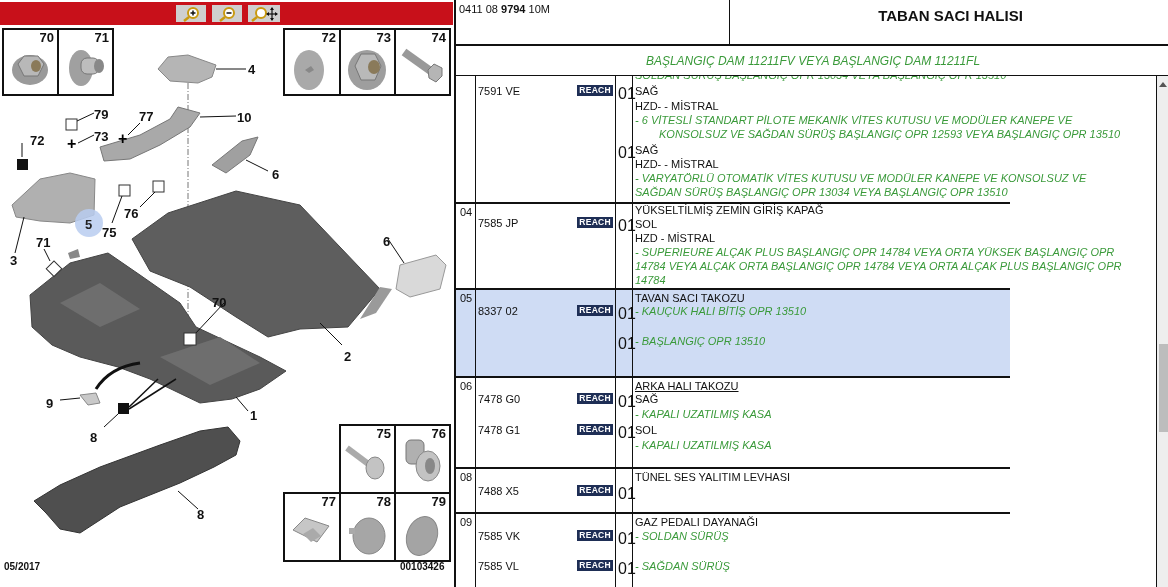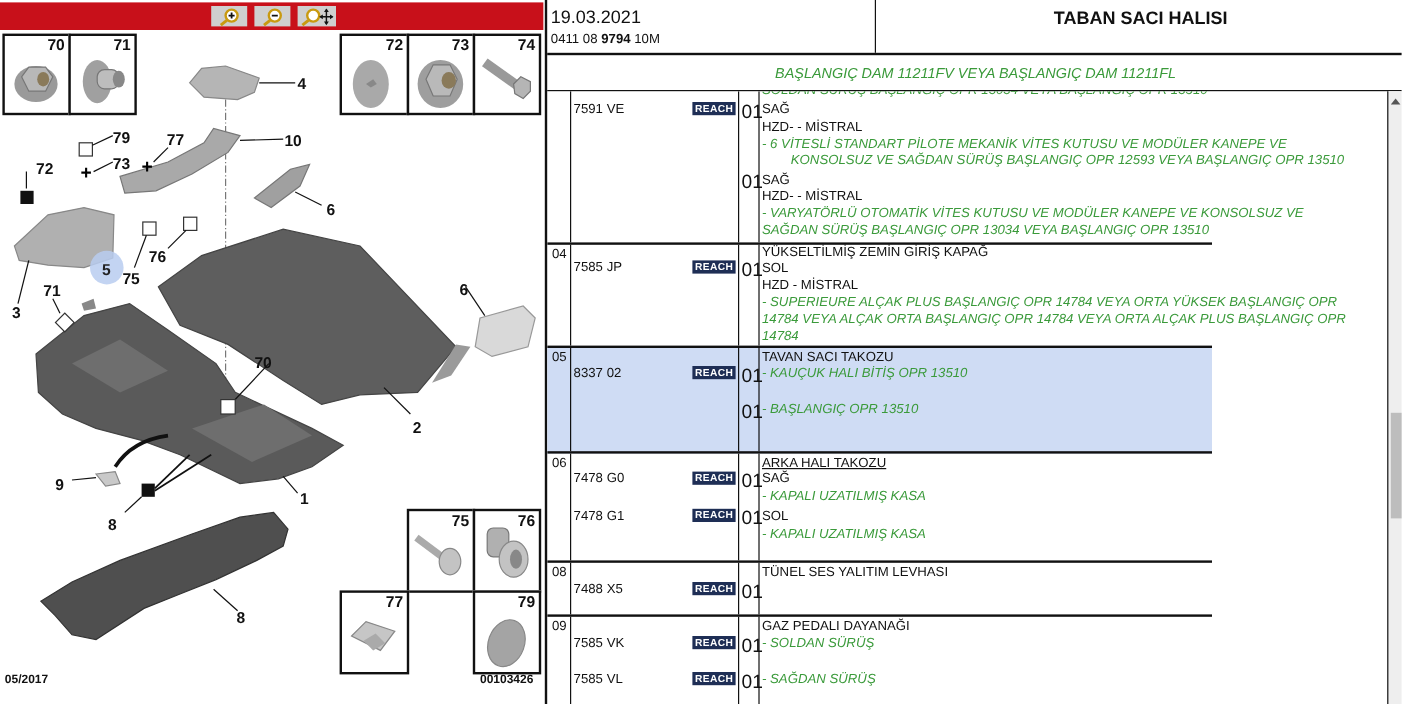--- a/index.html
+++ b/index.html
@@ -218,36 +218,42 @@
           <ellipse cx="34" cy="40" rx="5" ry="8" fill="#888"></ellipse>
         </svg>
     </div>
     <div class="part-box" style="left:283px; top:465px; width:58px; height:70px;">
       <span class="num">77</span>
       <svg width="54" height="66">
           <polygon points="8,36 20,24 44,32 32,48" fill="#c6c6c6" stroke="#888"></polygon>
           <polygon points="18,40 28,34 36,42 26,48" fill="#aaa"></polygon>
         </svg>
     </div>
+    <div class="part-box" style="left:339px; top:465px; width:57px; height:70px;">
+      <span class="num">78</span>
+      <svg width="53" height="66">
+          <ellipse cx="28" cy="42" rx="16" ry="18" fill="#a6a6a6" stroke="#888"></ellipse>
+          <rect x="8" y="34" width="6" height="6" fill="#aaa"></rect>
+        </svg>
+    </div>
     <div class="part-box" style="left:394px; top:465px; width:57px; height:70px;">
       <span class="num">79</span>
       <svg width="53" height="66">
           <ellipse cx="26" cy="42" rx="15" ry="20" fill="#a4a4a4" stroke="#888" transform="rotate(20 26 42)"></ellipse>
         </svg>
     </div>
 
     <span class="footer-text" style="left:4px; top:534px;">05/2017</span>
     <span class="footer-text" style="left:400px; top:534px;">00103426</span>
   </div>
 </div>
 
 <div id="right">
   <div id="hdr">
     <div id="hdr-left">
-      <div id="hdr-date">19.03.2021</div>
       <div id="hdr-code"><span>0411 08 </span><b>9794</b><span> 10M</span></div>
     </div>
     <div id="hdr-title">TABAN SACI HALISI</div>
   </div>
   <div id="banner">BAŞLANGIÇ DAM 11211FV VEYA BAŞLANGIÇ DAM 11211FL</div>
 
   <div id="table-wrap">
 
     <div class="row" style="top:0; height:128px;">
       <div class="c-ref"></div>

